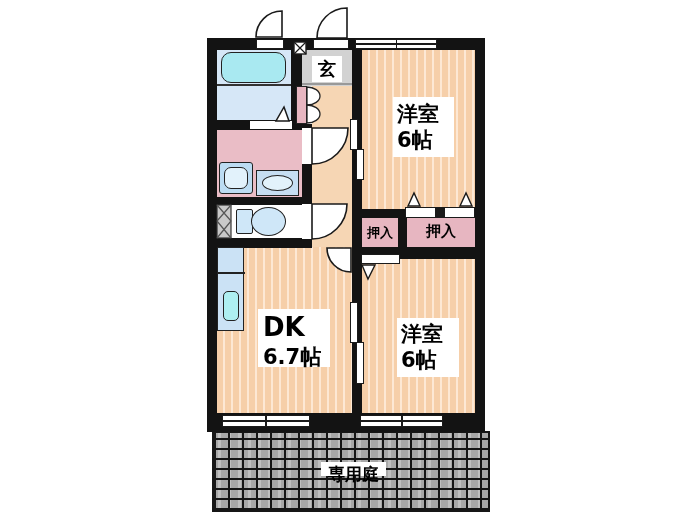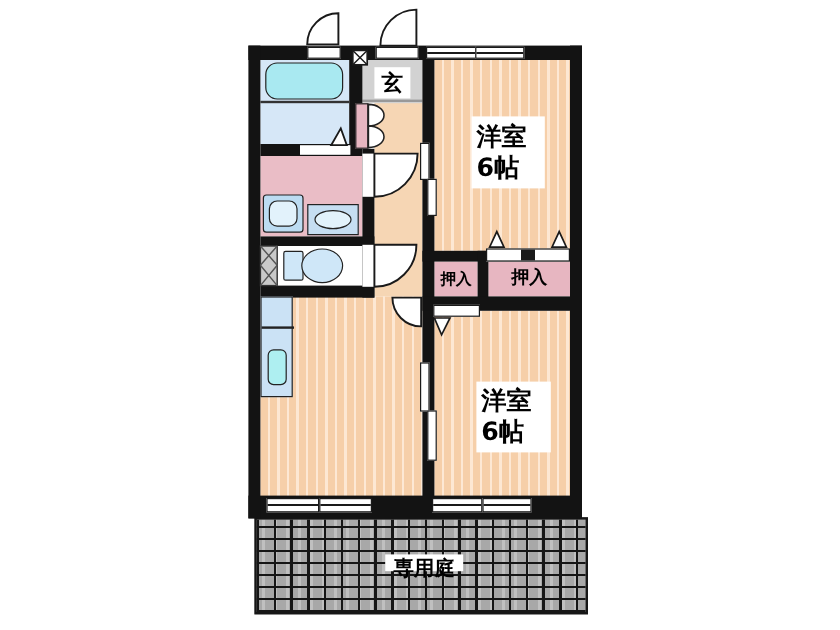--- a/index.html
+++ b/index.html
@@ -131,20 +131,24 @@
   <div class="abs jp" style="left:312px;top:56px;width:30px;font-size:18px;text-align:center;background:#fff;padding:1px 0;">玄</div>
 
   <div class="abs label-box" style="left:393px;top:97px;width:61px;height:60px;padding:4px 2px 0 4px;">
     <div class="jp" style="font-size:21px;">洋室</div>
     <div class="jp" style="font-size:21px;">6帖</div>
   </div>
 
   <div class="abs jp" style="left:360px;top:224px;width:40px;font-size:13px;text-align:center;color:#000;">押入</div>
   <div class="abs jp" style="left:409px;top:222px;width:64px;font-size:15px;text-align:center;color:#000;">押入</div>
 
+  <div class="abs label-box" style="left:258px;top:309px;width:72px;height:58px;padding:2px 0 0 5px;">
+    <div style="font-size:26px;font-weight:bold;">DK</div>
+    <div class="jp" style="font-size:21px;">6.7帖</div>
+  </div>
 
   <div class="abs label-box" style="left:397px;top:318px;width:62px;height:59px;padding:3px 2px 0 4px;">
     <div class="jp" style="font-size:21px;">洋室</div>
     <div class="jp" style="font-size:21px;">6帖</div>
   </div>
 
   <div class="abs label-box jp" style="left:321px;top:462px;width:65px;height:14px;font-size:17px;text-align:center;line-height:24px;">専用庭</div>
 
 </div>
 

